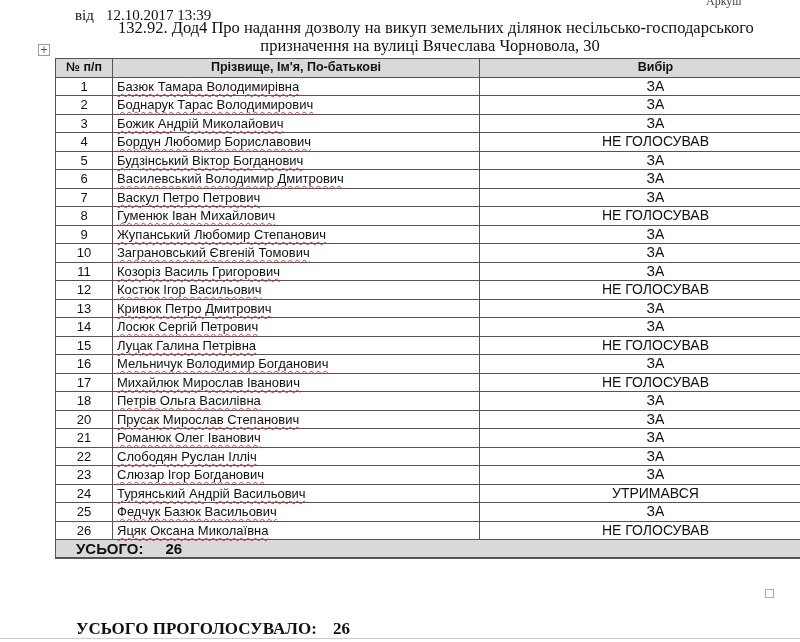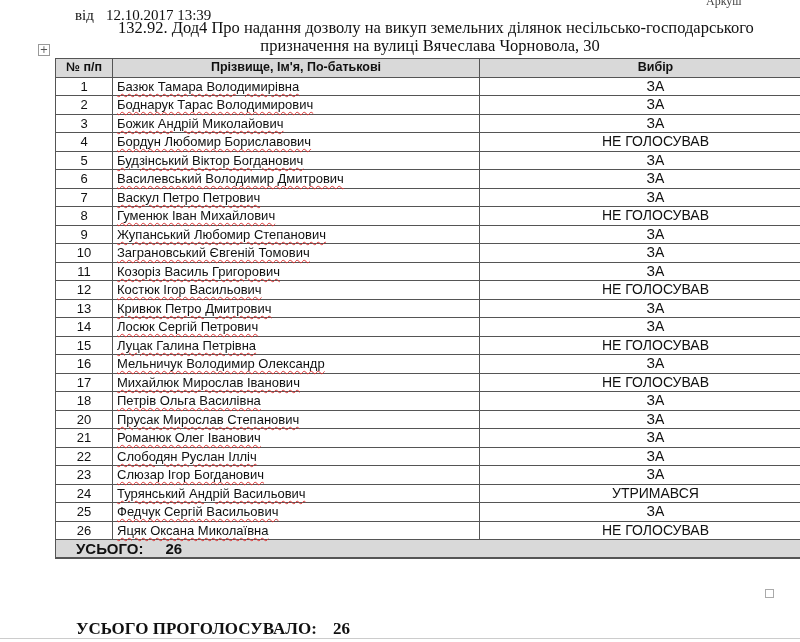--- a/index.html
+++ b/index.html
@@ -121,21 +121,21 @@
         <td class="name"><span class="squig">Лосюк Сергій Петрович</span></td>
         <td class="choice">ЗА</td>
       </tr>
       <tr>
         <td class="num">15</td>
         <td class="name"><span class="squig">Луцак Галина Петрівна</span></td>
         <td class="choice">НЕ ГОЛОСУВАВ</td>
       </tr>
       <tr>
         <td class="num">16</td>
-        <td class="name"><span class="squig">Мельничук Володимир Олександр</span></td>
+        <td class="name"><span class="squig">Мельничук Володимир Богданович</span></td>
         <td class="choice">ЗА</td>
       </tr>
       <tr>
         <td class="num">17</td>
         <td class="name"><span class="squig">Михайлюк Мирослав Іванович</span></td>
         <td class="choice">НЕ ГОЛОСУВАВ</td>
       </tr>
       <tr>
         <td class="num">18</td>
         <td class="name"><span class="squig">Петрів Ольга Василівна</span></td>
@@ -161,21 +161,21 @@
         <td class="name"><span class="squig">Слюзар Ігор Богданович</span></td>
         <td class="choice">ЗА</td>
       </tr>
       <tr>
         <td class="num">24</td>
         <td class="name"><span class="squig">Турянський Андрій Васильович</span></td>
         <td class="choice">УТРИМАВСЯ</td>
       </tr>
       <tr>
         <td class="num">25</td>
-        <td class="name"><span class="squig">Федчук Сергій Васильович</span></td>
+        <td class="name"><span class="squig">Федчук Базюк Васильович</span></td>
         <td class="choice">ЗА</td>
       </tr>
       <tr>
         <td class="num">26</td>
         <td class="name"><span class="squig">Яцяк Оксана Миколаївна</span></td>
         <td class="choice">НЕ ГОЛОСУВАВ</td>
       </tr>
     </tbody>
   <tfoot>
     <tr class="total">

